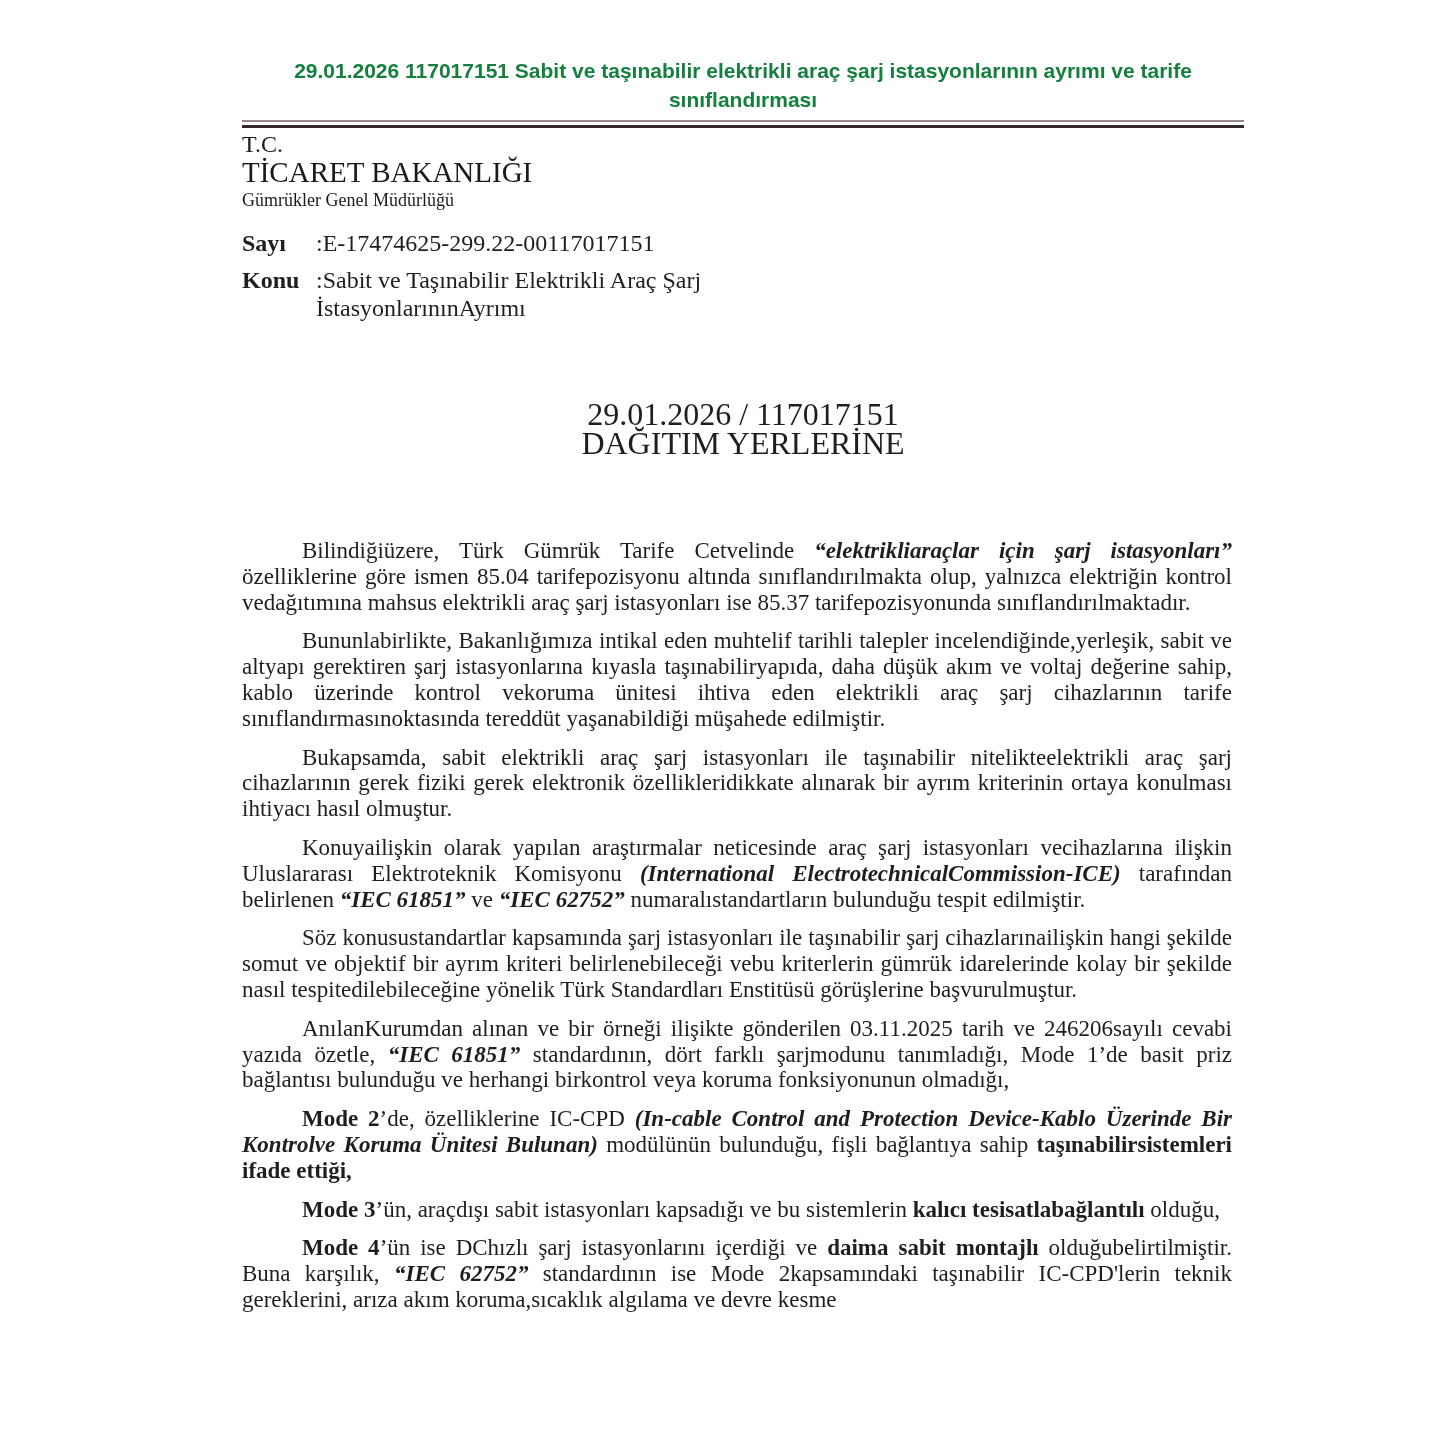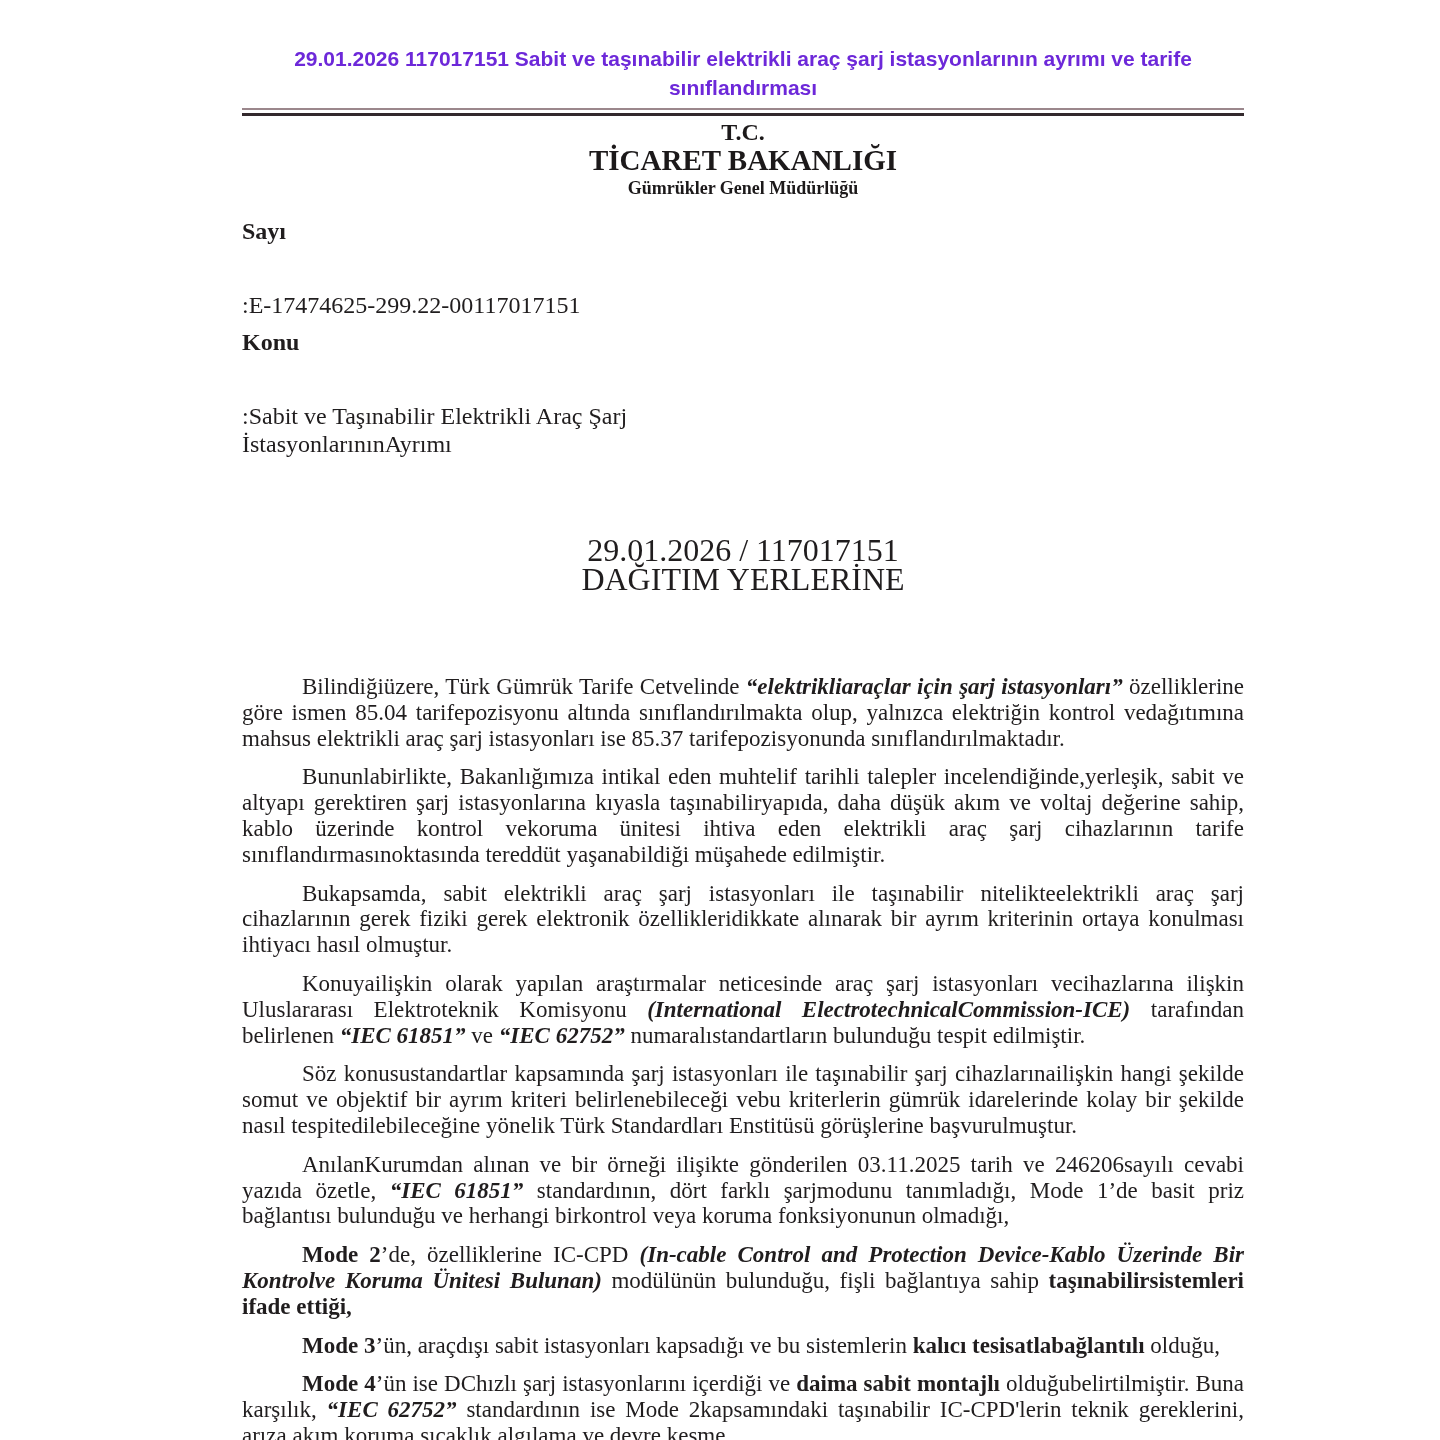--- a/index.html
+++ b/index.html
@@ -19,66 +19,66 @@
     color: #201d1e;
     overflow: hidden;
   }
   .content {
     position: absolute;
     left: 242px;
     top: 0;
     width: 1002px;
   }
   .print-header {
-    padding-top: 44px;
+    padding-top: 56px;
     text-align: center;
     font-family: "Liberation Sans", sans-serif;
     font-weight: bold;
     font-size: 21px;
     line-height: 29px;
-    color: #6d28d9;
+    color: #15803d;
   }
   .rule {
     margin-top: 6px;
     height: 3px;
     border-top: 2px solid #9b878c;
     border-bottom: 3px solid #33292d;
   }
   .letterhead {
     margin-top: 3px;
-    text-align: center;
-    font-weight: bold;
+    text-align: left;
+    font-weight: normal;
     color: #1c191a;
   }
   .lh-tc { font-size: 24px; line-height: 27px; }
   .lh-ministry { font-size: 29px; line-height: 28px; }
   .lh-directorate { font-size: 18px; line-height: 28px; }
   .meta {
     margin-top: 15px;
     font-size: 24px;
   }
-  .meta-row { display: flex; margin-bottom: 9px; flex-direction: column; }
+  .meta-row { display: flex; margin-bottom: 9px; }
   .meta-label {
     font-weight: bold;
     flex: 0 0 74px;
     width: 74px;
     line-height: 28px;
   }
   .meta-value { line-height: 28px; }
   .refblock {
     margin-top: 78px;
     text-align: center;
     font-weight: normal;
     font-size: 32px;
     line-height: 29px;
   }
   .ref-addr { margin-top: 0; }
   .bodytext { margin-top: 80px; }
   p.para {
-    margin: 0 0 13px 0;
+    margin: 0 12px 13px 0;
     font-size: 23px;
     line-height: 25.8px;
     text-align: justify;
     text-indent: 60px;
   }
   .run-n { font-weight: normal; font-style: normal; }
   .run-b { font-weight: bold; }
   .run-bi { font-weight: bold; font-style: italic; }
 </style>
 </head>

